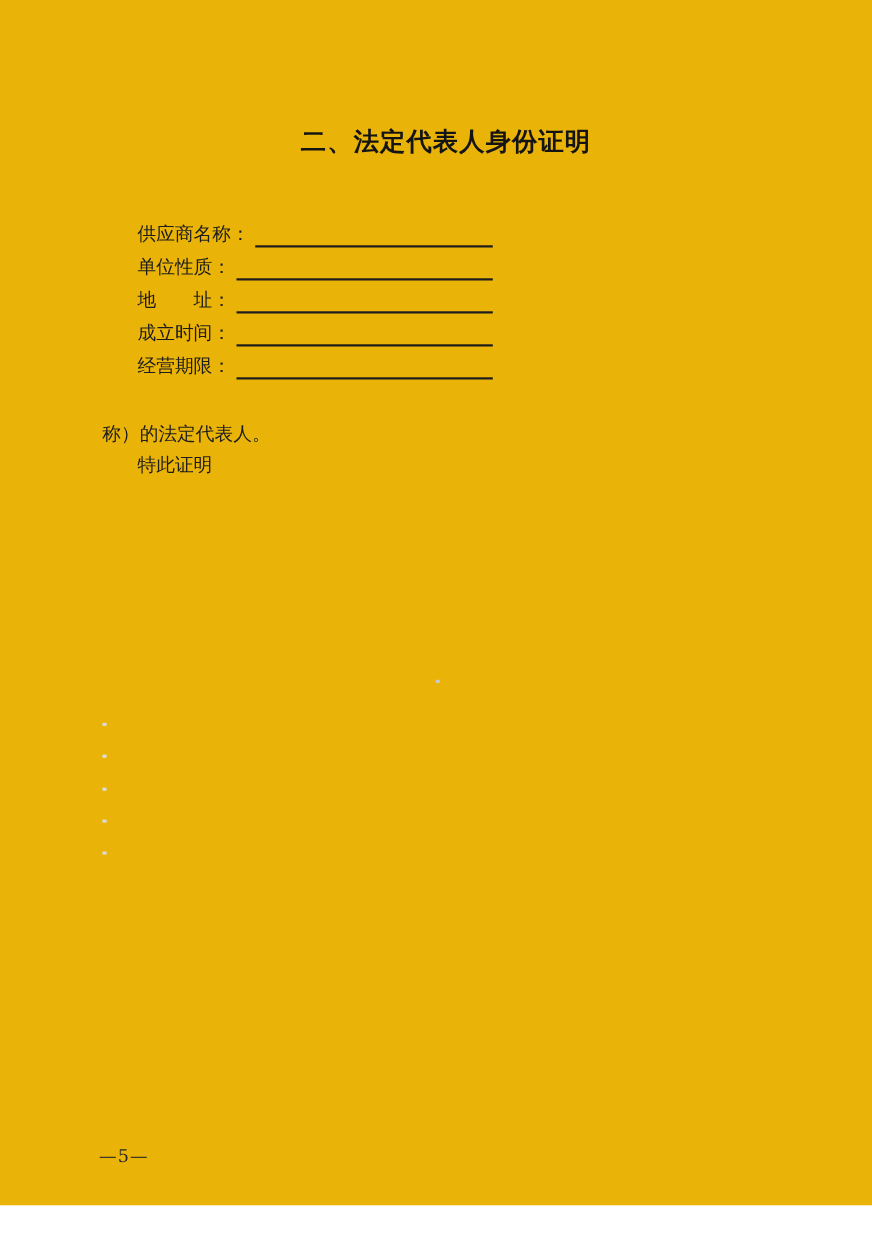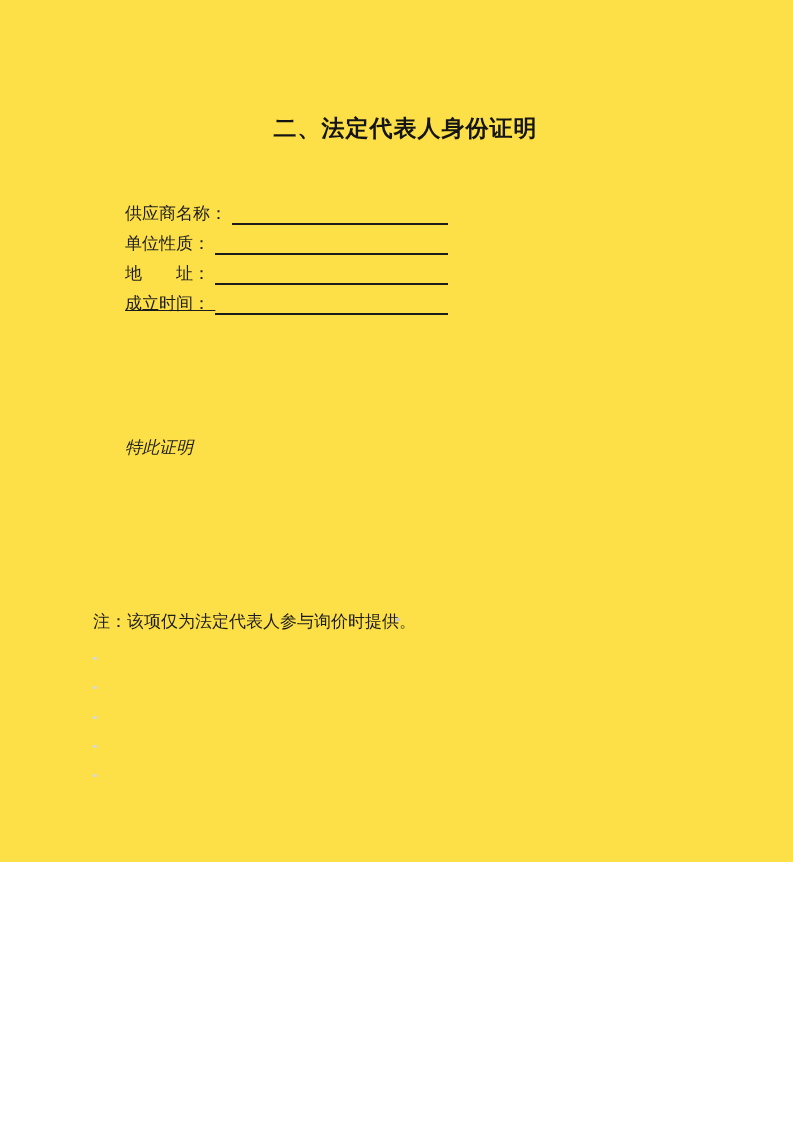--- a/index.html
+++ b/index.html
@@ -1,21 +1,21 @@
 <!DOCTYPE html>
 <html lang="zh"><head>
 <meta charset="utf-8">
 <style>
   * { margin: 0; padding: 0; box-sizing: border-box; }
   html, body { background: #ffffff; }
   .page {
     position: relative;
     width: 793px;
-    height: 862px;
-    background: #fde047;
+    height: 1096px;
+    background: #eab308;
     font-family: "DejaVu Serif", "Liberation Serif", serif;
     color: #1c1c1c;
     font-size: 17px;
     overflow: hidden;
     margin: 0 auto;
   }
   .doc-title {
     position: absolute;
     top: 113px;
     left: 0;
@@ -45,25 +45,25 @@
   .blank-w233 { width: 233px; }
   .blank-w152 { width: 152px; }
   .blank-w85  { width: 85px; }
   .blank-w117 { width: 117px; }
   .blank-w53  { width: 53px; }
   .blank-w28  { width: 28px; }
   .blank-w21  { width: 21px; }
   .r-field1 { top: 201px; }
   .r-field2 { top: 231px; }
   .r-field3 { top: 261px; }
-  .r-field4 { top: 291px; text-decoration: underline; }
+  .r-field4 { top: 291px; }
   .r-field5 { top: 321px; }
   .r-rep1   { top: 353px; }
   .r-rep2   { top: 383px; }
-  .r-cert   { top: 435px; font-style: italic; }
+  .r-cert   { top: 411px; }
   .r-stamp  { top: 463px; }
   .r-date   { top: 521px; }
   .r-note   { top: 609px; }
   .page-number {
     position: absolute;
     left: 90px;
     top: 1041px;
     font-size: 16px;
     letter-spacing: 1px;
     color: #2a2a2a;
@@ -102,32 +102,36 @@
   <div class="row r-field3">
     <span>地　　址：</span>
     <span class="blank blank-w233"></span>
   </div>
 
   <div class="row r-field4">
     <span>成立时间：</span>
     <span class="blank blank-w233"></span>
   </div>
 
+  <div class="row r-field5">
+    <span>经营期限：</span>
+    <span class="blank blank-w233"></span>
+  </div>
 
 
+  <div class="row r-rep2 row-flush">
+    <span>称）的法定代表人。</span>
+  </div>
 
   <div class="row r-cert">
     <span>特此证明</span>
   </div>
 
 
 
-  <div class="row r-note row-flush">
-    <span>注：该项仅为法定代表人参与询价时提供。</span>
-  </div>
 
   <span class="artifact-dot dot-6"></span>
   <span class="artifact-dot dot-1"></span>
   <span class="artifact-dot dot-2"></span>
   <span class="artifact-dot dot-3"></span>
   <span class="artifact-dot dot-4"></span>
   <span class="artifact-dot dot-5"></span>
 
   <div class="page-number">—5—</div>
 

